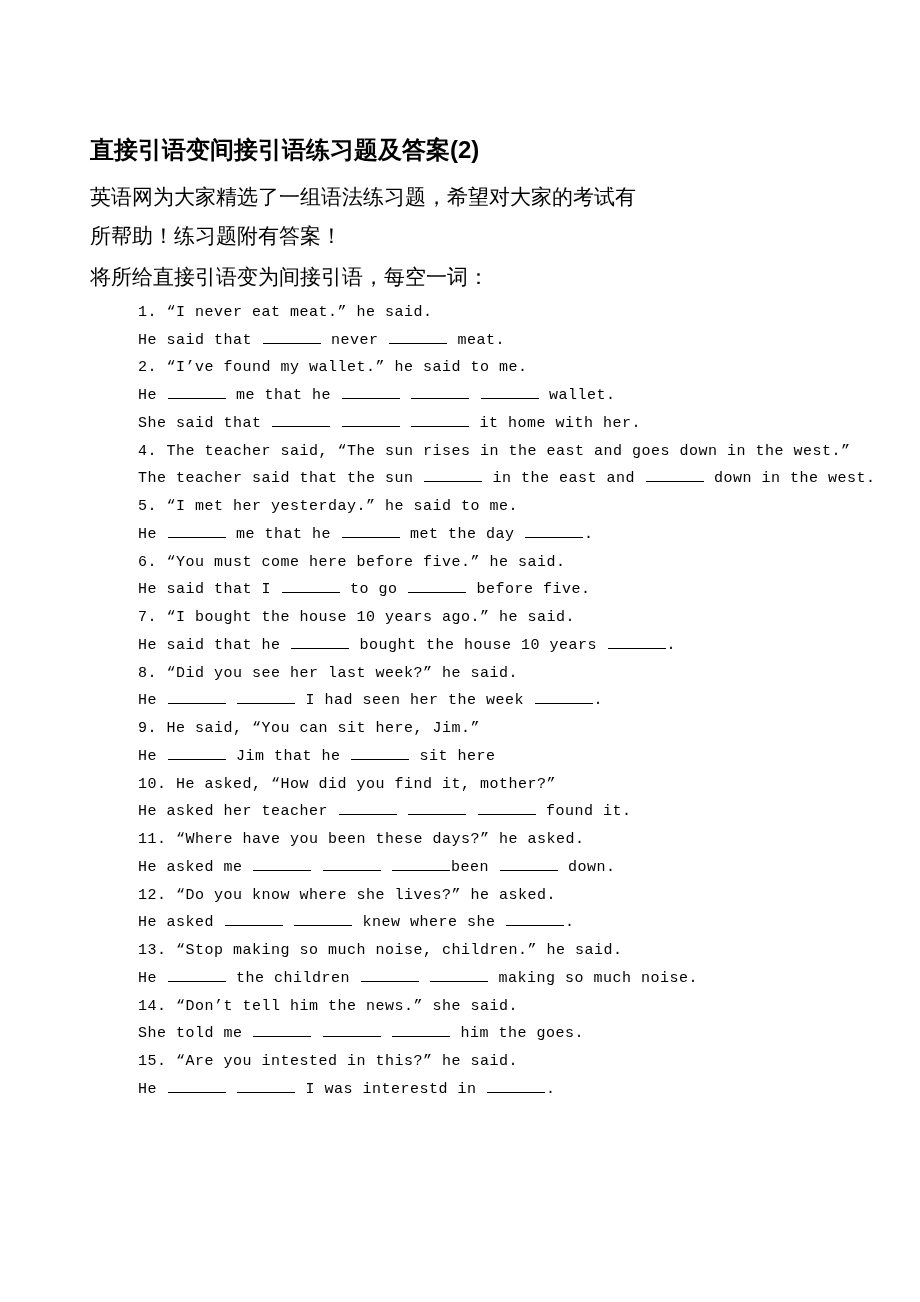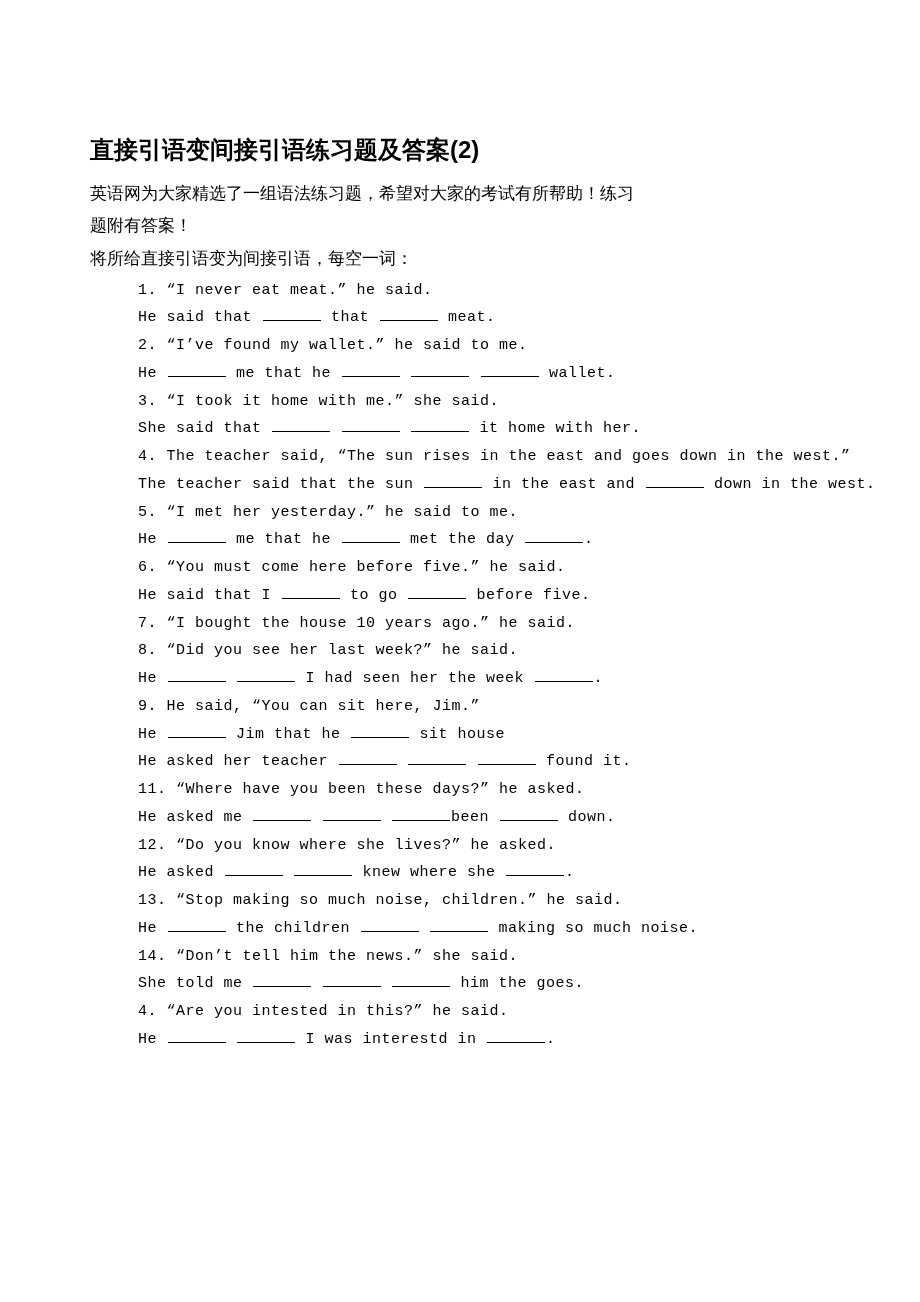--- a/index.html
+++ b/index.html
@@ -18,21 +18,21 @@
       font-size: 15px;
       line-height: 1.85;
     }
     .title {
       font-size: 24px;
       font-weight: bold;
       margin: 0 0 6px 0;
       font-family: "SimHei", "黑体", sans-serif;
     }
     .intro, .sub {
-      font-size: 17px;
+      font-size: 21px;
       margin: 0 0 2px 0;
     }
     .blank {
       display: inline-block;
       border-bottom: 1px solid #000;
       height: 1em;
       vertical-align: baseline;
       margin: 0 1px;
     }
     .line {
@@ -46,41 +46,42 @@
   </style>
 </head>
 <body>
 
 <div class="page">
   <h1 class="title">直接引语变间接引语练习题及答案(2)</h1>
   <p class="intro">英语网为大家精选了一组语法练习题，希望对大家的考试有所帮助！练习题附有答案！</p>
   <p class="sub">将所给直接引语变为间接引语，每空一词：</p>
   <div id="items">
       <div class="line mono">1. “I never eat meat.” he said.</div>
-      <div class="line mono"><span>He said that </span><span class="blank" style="width: 58px;"></span><span> that </span><span class="blank" style="width: 58px;"></span><span> meat.</span></div>
+      <div class="line mono"><span>He said that </span><span class="blank" style="width: 58px;"></span><span> never </span><span class="blank" style="width: 58px;"></span><span> meat.</span></div>
       <div class="line mono">2. “I’ve found my wallet.” he said to me.</div>
       <div class="line mono"><span>He </span><span class="blank" style="width: 58px;"></span><span> me that he </span><span class="blank" style="width: 58px;"></span><span> </span><span class="blank" style="width: 58px;"></span><span> </span><span class="blank" style="width: 58px;"></span><span> wallet.</span></div>
-      <div class="line mono">3. “I took it home with me.” she said.</div>
       <div class="line mono"><span>She said that </span><span class="blank" style="width: 58px;"></span><span> </span><span class="blank" style="width: 58px;"></span><span> </span><span class="blank" style="width: 58px;"></span><span> it home with her.</span></div>
       <div class="line mono">4. The teacher said, “The sun rises in the east and goes down in the west.”</div>
       <div class="line mono"><span>The teacher said that the sun </span><span class="blank" style="width: 58px;"></span><span> in the east and </span><span class="blank" style="width: 58px;"></span><span> down in the west.</span></div>
       <div class="line mono">5. “I met her yesterday.” he said to me.</div>
       <div class="line mono"><span>He </span><span class="blank" style="width: 58px;"></span><span> me that he </span><span class="blank" style="width: 58px;"></span><span> met the day </span><span class="blank" style="width: 58px;"></span><span>.</span></div>
       <div class="line mono">6. “You must come here before five.” he said.</div>
       <div class="line mono"><span>He said that I </span><span class="blank" style="width: 58px;"></span><span> to go </span><span class="blank" style="width: 58px;"></span><span> before five.</span></div>
       <div class="line mono">7. “I bought the house 10 years ago.” he said.</div>
+      <div class="line mono"><span>He said that he </span><span class="blank" style="width: 58px;"></span><span> bought the house 10 years </span><span class="blank" style="width: 58px;"></span><span>.</span></div>
       <div class="line mono">8. “Did you see her last week?” he said.</div>
       <div class="line mono"><span>He </span><span class="blank" style="width: 58px;"></span><span> </span><span class="blank" style="width: 58px;"></span><span> I had seen her the week </span><span class="blank" style="width: 58px;"></span><span>.</span></div>
       <div class="line mono">9. He said, “You can sit here, Jim.”</div>
-      <div class="line mono"><span>He </span><span class="blank" style="width: 58px;"></span><span> Jim that he </span><span class="blank" style="width: 58px;"></span><span> sit house</span></div>
+      <div class="line mono"><span>He </span><span class="blank" style="width: 58px;"></span><span> Jim that he </span><span class="blank" style="width: 58px;"></span><span> sit here</span></div>
+      <div class="line mono">10. He asked, “How did you find it, mother?”</div>
       <div class="line mono"><span>He asked her teacher </span><span class="blank" style="width: 58px;"></span><span> </span><span class="blank" style="width: 58px;"></span><span> </span><span class="blank" style="width: 58px;"></span><span> found it.</span></div>
       <div class="line mono">11. “Where have you been these days?” he asked.</div>
       <div class="line mono"><span>He asked me </span><span class="blank" style="width: 58px;"></span><span> </span><span class="blank" style="width: 58px;"></span><span> </span><span class="blank" style="width: 58px;"></span><span>been </span><span class="blank" style="width: 58px;"></span><span> down.</span></div>
       <div class="line mono">12. “Do you know where she lives?” he asked.</div>
       <div class="line mono"><span>He asked </span><span class="blank" style="width: 58px;"></span><span> </span><span class="blank" style="width: 58px;"></span><span> knew where she </span><span class="blank" style="width: 58px;"></span><span>.</span></div>
       <div class="line mono">13. “Stop making so much noise, children.” he said.</div>
       <div class="line mono"><span>He </span><span class="blank" style="width: 58px;"></span><span> the children </span><span class="blank" style="width: 58px;"></span><span> </span><span class="blank" style="width: 58px;"></span><span> making so much noise.</span></div>
       <div class="line mono">14. “Don’t tell him the news.” she said.</div>
       <div class="line mono"><span>She told me </span><span class="blank" style="width: 58px;"></span><span> </span><span class="blank" style="width: 58px;"></span><span> </span><span class="blank" style="width: 58px;"></span><span> him the goes.</span></div>
-      <div class="line mono">4. “Are you intested in this?” he said.</div>
+      <div class="line mono">15. “Are you intested in this?” he said.</div>
       <div class="line mono"><span>He </span><span class="blank" style="width: 58px;"></span><span> </span><span class="blank" style="width: 58px;"></span><span> I was interestd in </span><span class="blank" style="width: 58px;"></span><span>.</span></div>
     </div>
 </div>
 
 </body></html>

